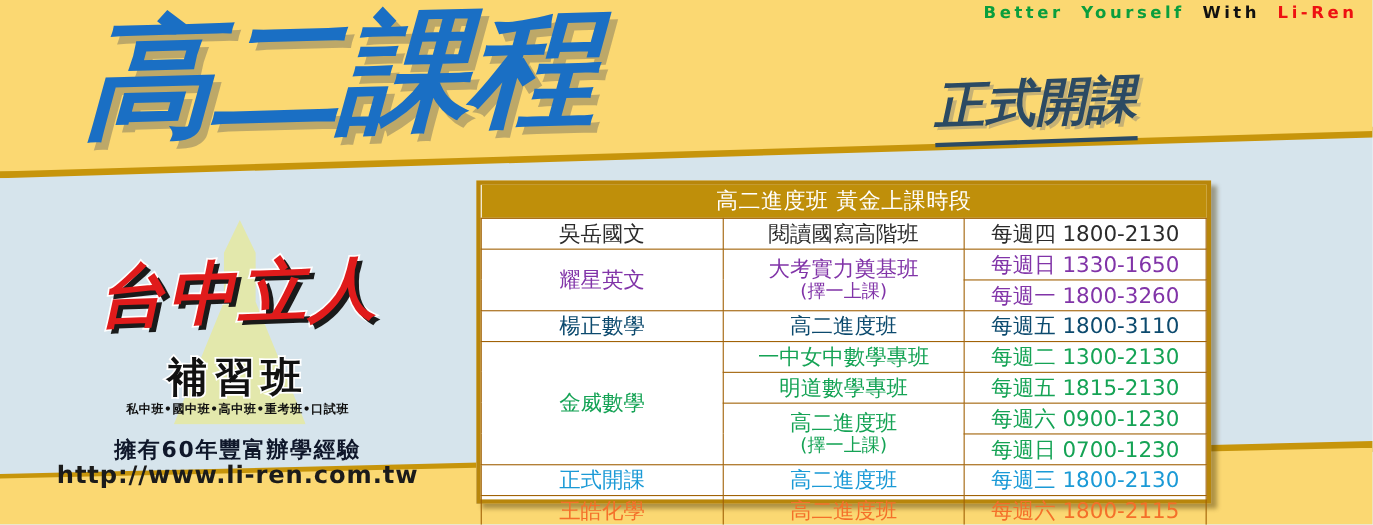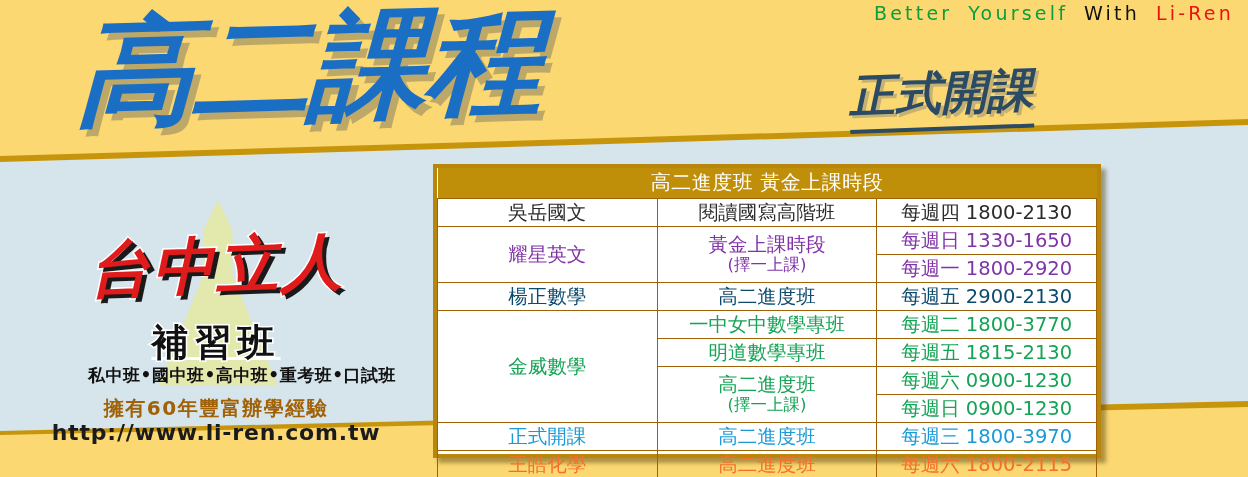--- a/index.html
+++ b/index.html
@@ -40,21 +40,21 @@
     position:absolute; left:0; bottom:0; width:1248px; height:80px;
     background:#c7950b;
     clip-path: polygon(0 34px, 1248px 4px, 1248px 14px, 0 44px);
     z-index: 1;
   }
 
   
   .tagline {
     position:absolute; top:2px; right:14px;
     z-index: 5;
-    font-size:19px; font-weight:normal;
+    font-size:15px; font-weight:bold;
     letter-spacing:3.2px;
     white-space:nowrap;
     font-family:"DejaVu Sans","Liberation Sans",sans-serif;
   }
   .tagline .w1 { color:#0a9e3d; }
   .tagline .w2 { color:#111111; }
   .tagline .w3 { color:#ee1111; }
   .tagline .sp { display:inline-block; width:16px; }
 
   
@@ -121,37 +121,36 @@
   .logo-second {
     position:absolute; left:0; top:122px; width:360px;
     text-align:center; z-index:3;
     font-family:"DejaVu Serif","Liberation Serif",serif;
     font-size:37px; font-weight:bold;
     color:#111111;
     letter-spacing:6px;
     -webkit-text-stroke: 3px #ffffff;
     paint-order: stroke fill;
     white-space:nowrap;
-    text-decoration:underline;
   }
   .logo-third {
     position:absolute; left:0; top:168px; width:360px;
-    text-align:right; z-index:3;
-    font-family:"DejaVu Sans","Liberation Sans",sans-serif;
-    font-size:17px; font-weight:bold;
+    text-align:center; z-index:3;
+    font-family:"DejaVu Sans","Liberation Sans",sans-serif;
+    font-size:11px; font-weight:bold;
     color:#111111;
     letter-spacing:0.5px;
     white-space:nowrap;
   }
   .logo-exp {
     position:absolute; left:0; top:199px; width:360px;
     text-align:center; z-index:3;
     font-family:"DejaVu Sans","Liberation Sans",sans-serif;
     font-size:20px; font-weight:bold;
-    color:#a16207;
+    color:#0f172a;
     letter-spacing:1.5px;
     white-space:nowrap;
   }
   .logo-url {
     position:absolute; left:0; top:224px; width:360px;
     text-align:center; z-index:3;
     font-family:"DejaVu Sans","Liberation Sans",sans-serif;
     font-size:22px; font-weight:bold;
     color:#1b1b1b;
     letter-spacing:0.8px;
@@ -240,51 +239,51 @@
         </tr>
       </thead>
       <tbody id="sched-body">
           <tr>
             <td class="c-teacher t-black" rowspan="1">吳岳國文</td>
             <td class="c-class t-black" rowspan="1">閱讀國寫高階班</td>
             <td class="c-time t-black">每週四 1800-2130</td>
           </tr>
           <tr>
             <td class="c-teacher t-purple" rowspan="2">耀星英文</td>
-            <td class="c-class t-purple two-line" rowspan="2"><span>黃金上課時段</span><span class="l2">(擇一上課)</span></td>
+            <td class="c-class t-purple two-line" rowspan="2"><span>大考實力奠基班</span><span class="l2">(擇一上課)</span></td>
             <td class="c-time t-purple">每週日 1330-1650</td>
           </tr>
           <tr>
-            <td class="c-time t-purple">每週一 1800-2920</td>
+            <td class="c-time t-purple">每週一 1800-3260</td>
           </tr>
           <tr>
             <td class="c-teacher t-red" rowspan="1">楊正數學</td>
             <td class="c-class t-red" rowspan="1">高二進度班</td>
-            <td class="c-time t-red">每週五 2900-2130</td>
+            <td class="c-time t-red">每週五 1800-3110</td>
           </tr>
           <tr>
             <td class="c-teacher t-green" rowspan="4">金威數學</td>
             <td class="c-class t-green" rowspan="1">一中女中數學專班</td>
-            <td class="c-time t-green">每週二 1800-3770</td>
+            <td class="c-time t-green">每週二 1300-2130</td>
           </tr>
           <tr>
             <td class="c-class t-green" rowspan="1">明道數學專班</td>
             <td class="c-time t-green">每週五 1815-2130</td>
           </tr>
           <tr>
             <td class="c-class t-green two-line" rowspan="2"><span>高二進度班</span><span class="l2">(擇一上課)</span></td>
             <td class="c-time t-green">每週六 0900-1230</td>
           </tr>
           <tr>
-            <td class="c-time t-green">每週日 0900-1230</td>
+            <td class="c-time t-green">每週日 0700-1230</td>
           </tr>
           <tr>
             <td class="c-teacher t-blue" rowspan="1">正式開課</td>
             <td class="c-class t-blue" rowspan="1">高二進度班</td>
-            <td class="c-time t-blue">每週三 1800-3970</td>
+            <td class="c-time t-blue">每週三 1800-2130</td>
           </tr>
           <tr>
             <td class="c-teacher t-orange" rowspan="1">王皓化學</td>
             <td class="c-class t-orange" rowspan="1">高二進度班</td>
             <td class="c-time t-orange">每週六 1800-2115</td>
           </tr>
         </tbody>
     </table>
   </div>
 

